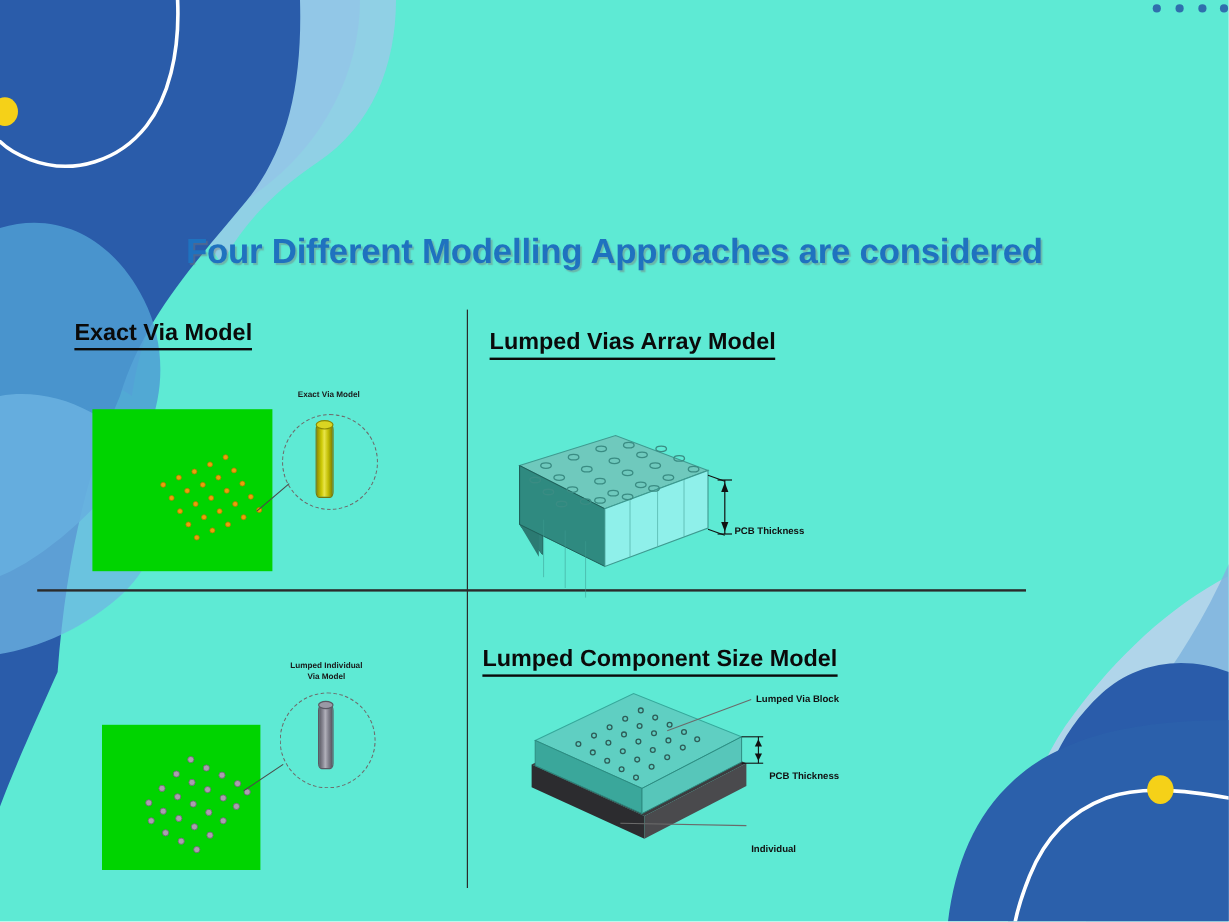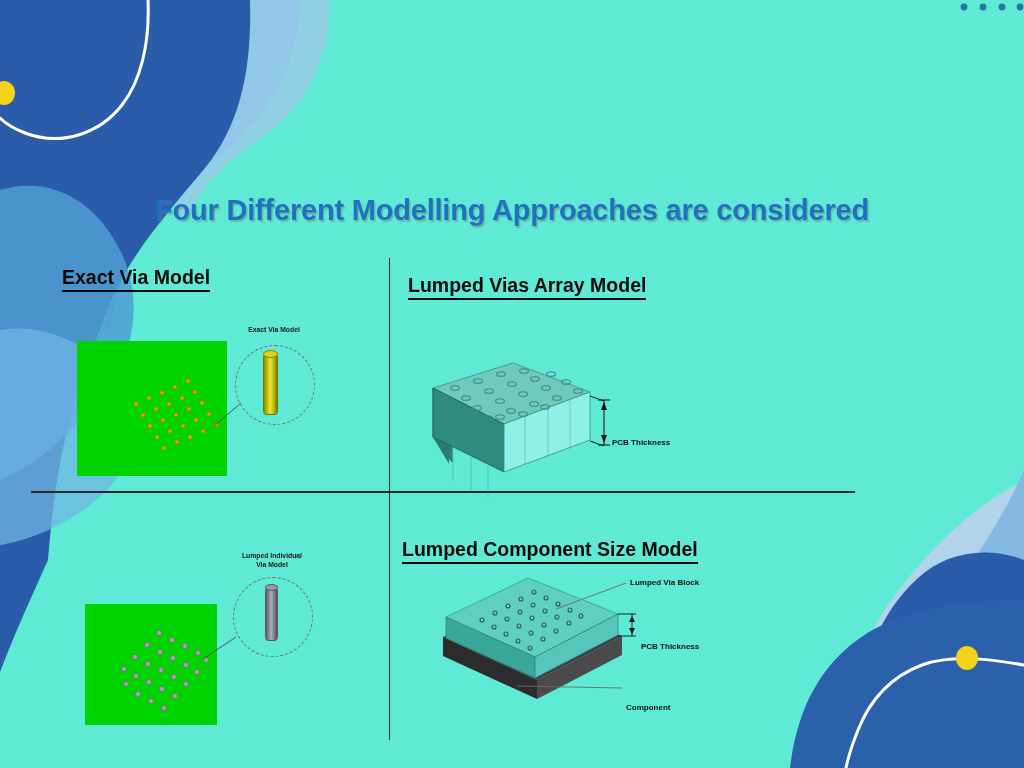--- a/index.html
+++ b/index.html
@@ -393,15 +393,15 @@
     <g stroke="#111111" stroke-width="0.9">
       <line x1="632" y1="614" x2="632" y2="636"></line>
       <line x1="618" y1="614" x2="636" y2="614"></line>
       <line x1="618" y1="636" x2="636" y2="636"></line>
       <polygon points="632,616 629,622 635,622" fill="#111111" stroke="none"></polygon>
       <polygon points="632,634 629,628 635,628" fill="#111111" stroke="none"></polygon>
     </g>
   </svg>
   <div class="anno-label" id="anno-lumped-via-block">Lumped Via Block</div>
   <div class="anno-label" id="anno-pcb-thickness-bot">PCB Thickness</div>
-  <div class="anno-label" id="anno-component">Component</div>
+  <div class="anno-label" id="anno-component">Individual</div>
 
 </div>
 
 </body></html>

